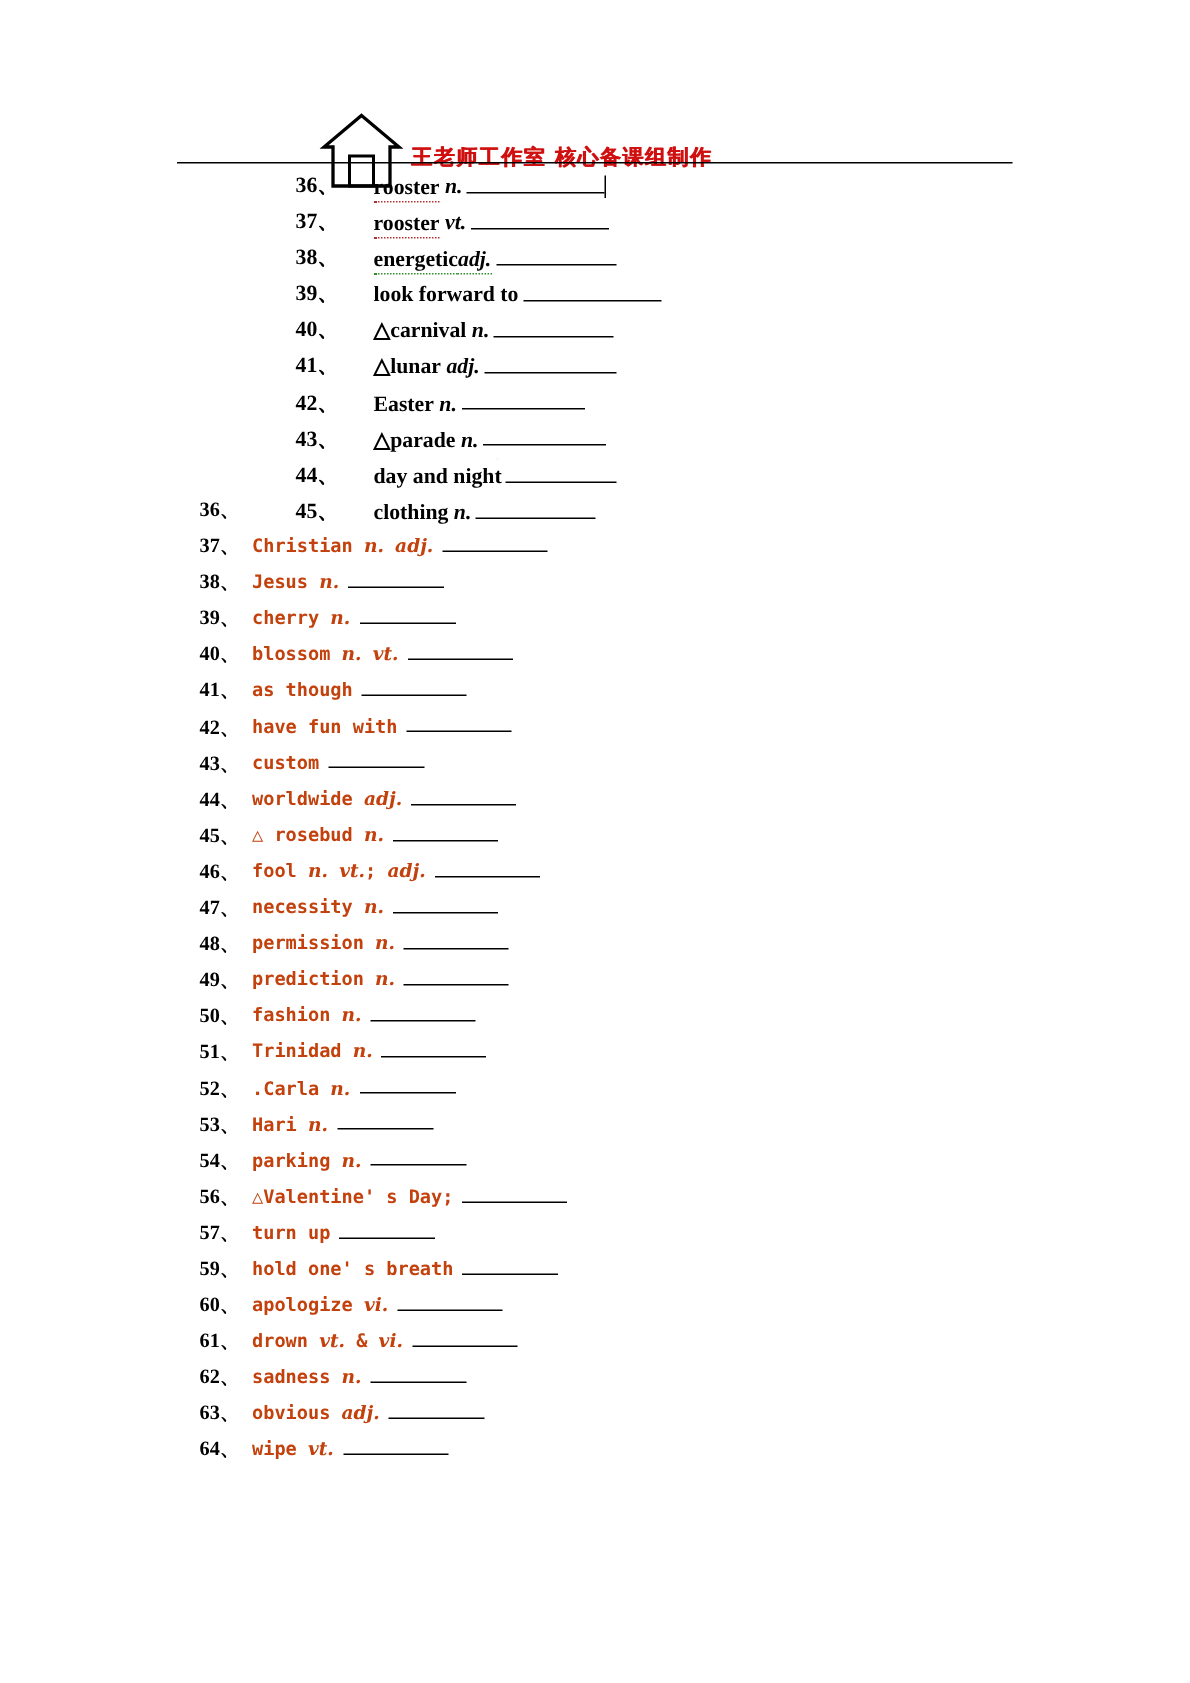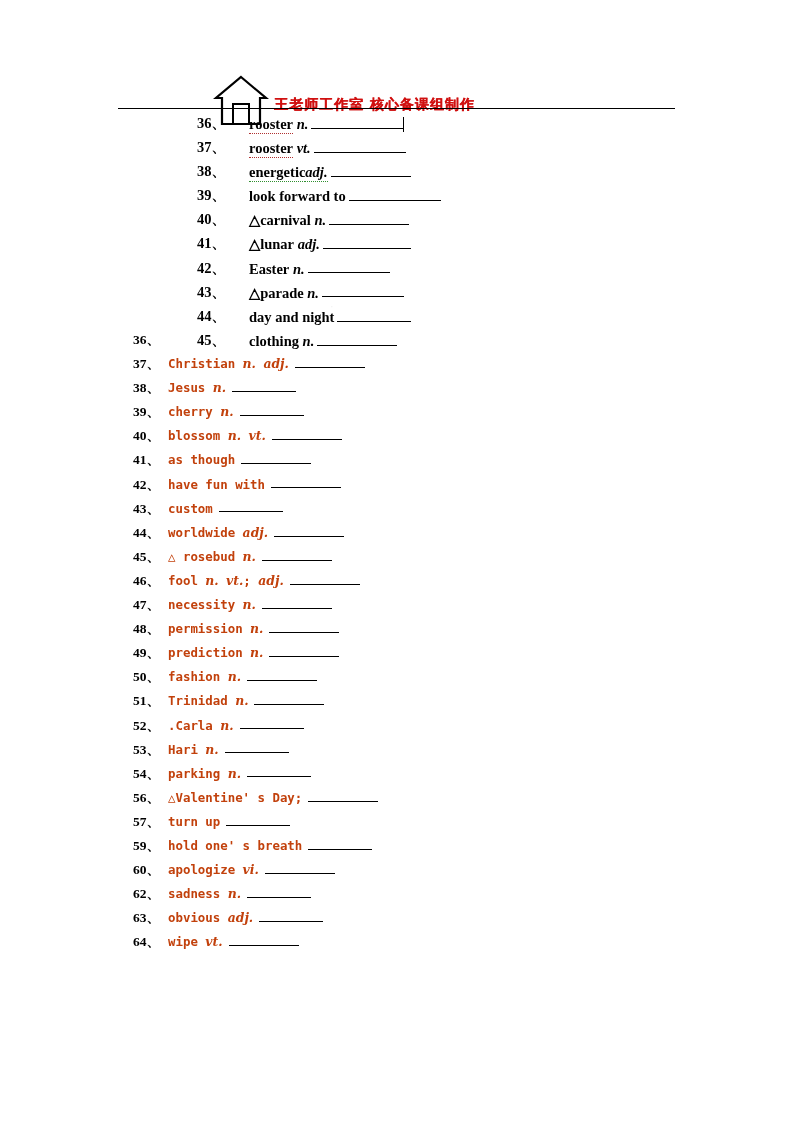--- a/index.html
+++ b/index.html
@@ -309,20 +309,24 @@
       </div>
       <div class="row">
         <span class="num">59、</span>
         <span class="txt">hold one' s breath<span class="blank" style="width: 64px; margin-left: 6px;"></span></span>
       </div>
       <div class="row">
         <span class="num">60、</span>
         <span class="txt">apologize <span class="pos">vi.</span><span class="blank" style="width: 70px; margin-left: 6px;"></span></span>
       </div>
       <div class="row">
+        <span class="num">61、</span>
+        <span class="txt">drown <span class="pos">vt.</span> &amp; <span class="pos">vi.</span><span class="blank" style="width: 70px; margin-left: 6px;"></span></span>
+      </div>
+      <div class="row">
         <span class="num">62、</span>
         <span class="txt">sadness <span class="pos">n.</span><span class="blank" style="width: 64px; margin-left: 6px;"></span></span>
       </div>
       <div class="row">
         <span class="num">63、</span>
         <span class="txt">obvious <span class="pos">adj.</span><span class="blank" style="width: 64px; margin-left: 6px;"></span></span>
       </div>
       <div class="row">
         <span class="num">64、</span>
         <span class="txt">wipe <span class="pos">vt.</span><span class="blank" style="width: 70px; margin-left: 6px;"></span></span>

